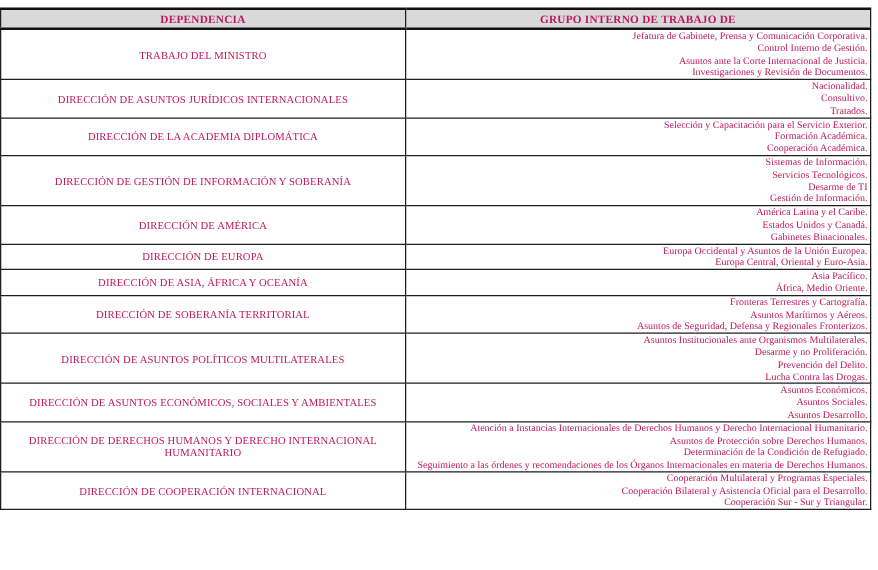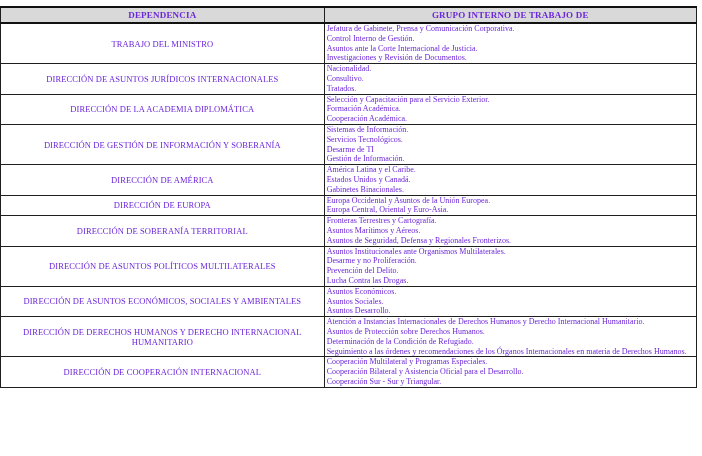--- a/index.html
+++ b/index.html
@@ -8,21 +8,21 @@
     background: #ffffff;
   }
   .page {
     position: relative;
     width: 702px;
     height: 456px;
     background: #ffffff;
     box-sizing: border-box;
     padding: 6px 5px 4px 0;
     font-family: "Liberation Serif", "DejaVu Serif", serif;
-    color: #6d28d9;
+    color: #be185d;
     overflow: hidden;
   }
   table.doc-table {
     border-collapse: collapse;
     width: 100%;
     table-layout: fixed;
   }
   table.doc-table col.c1 { width: 46.5%; }
   table.doc-table col.c2 { width: 53.5%; }
   table.doc-table th,
@@ -49,21 +49,21 @@
     line-height: 10px;
     letter-spacing: 0.1px;
   }
   td.grp-cell {
     font-size: 8px;
     padding: 0 1px;
   }
   .grp-line {
     line-height: 9.8px;
     white-space: nowrap;
-    text-align: left;
+    text-align: right;
   }
 </style>
 </head>
 <body>
 
 <div class="page">
   <table class="doc-table">
     <colgroup>
         <col class="c1">
         <col class="c2">
@@ -118,20 +118,27 @@
         </td>
       </tr>
       <tr>
         <td class="dep-cell">DIRECCIÓN DE EUROPA</td>
         <td class="grp-cell">
           <div class="grp-line">Europa Occidental y Asuntos de la Unión Europea.</div>
           <div class="grp-line">Europa Central, Oriental y Euro-Asia.</div>
         </td>
       </tr>
       <tr>
+        <td class="dep-cell">DIRECCIÓN DE ASIA, ÁFRICA Y OCEANÍA</td>
+        <td class="grp-cell">
+          <div class="grp-line">Asia Pacífico.</div>
+          <div class="grp-line">África, Medio Oriente.</div>
+        </td>
+      </tr>
+      <tr>
         <td class="dep-cell">DIRECCIÓN DE SOBERANÍA TERRITORIAL</td>
         <td class="grp-cell">
           <div class="grp-line">Fronteras Terrestres y Cartografía.</div>
           <div class="grp-line">Asuntos Marítimos y Aéreos.</div>
           <div class="grp-line">Asuntos de Seguridad, Defensa y Regionales Fronterizos.</div>
         </td>
       </tr>
       <tr>
         <td class="dep-cell">DIRECCIÓN DE ASUNTOS POLÍTICOS MULTILATERALES</td>
         <td class="grp-cell">

